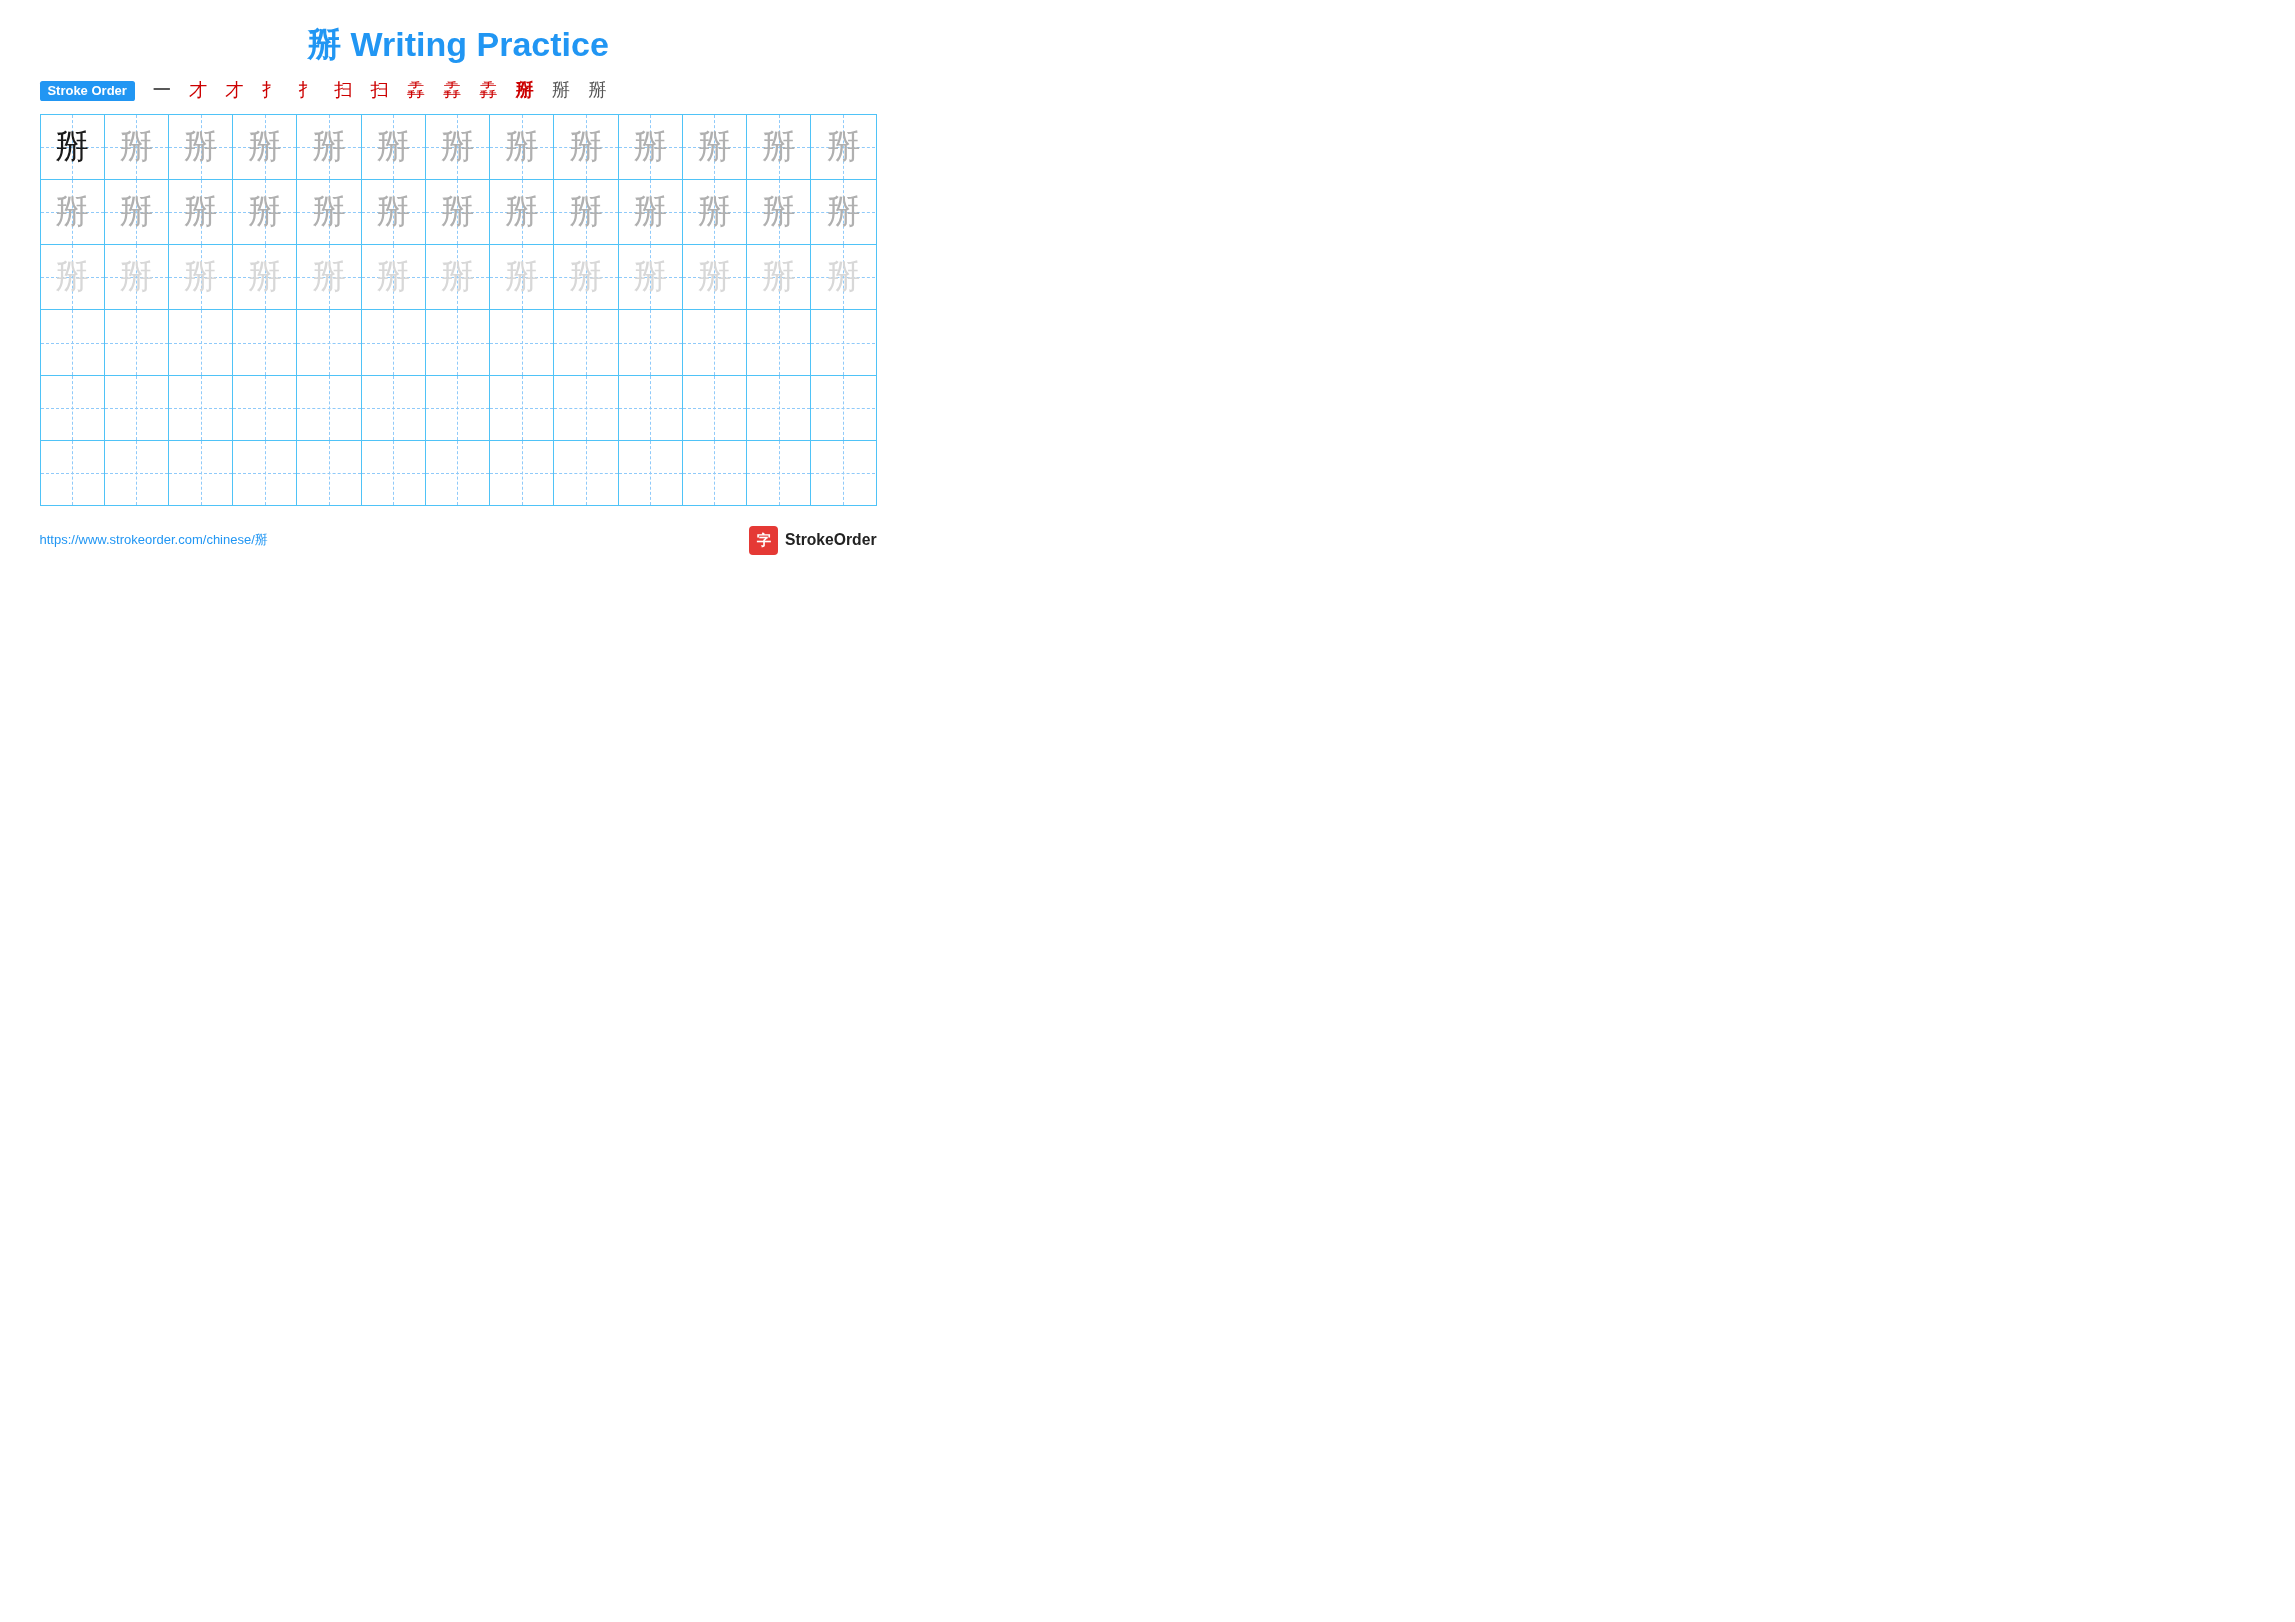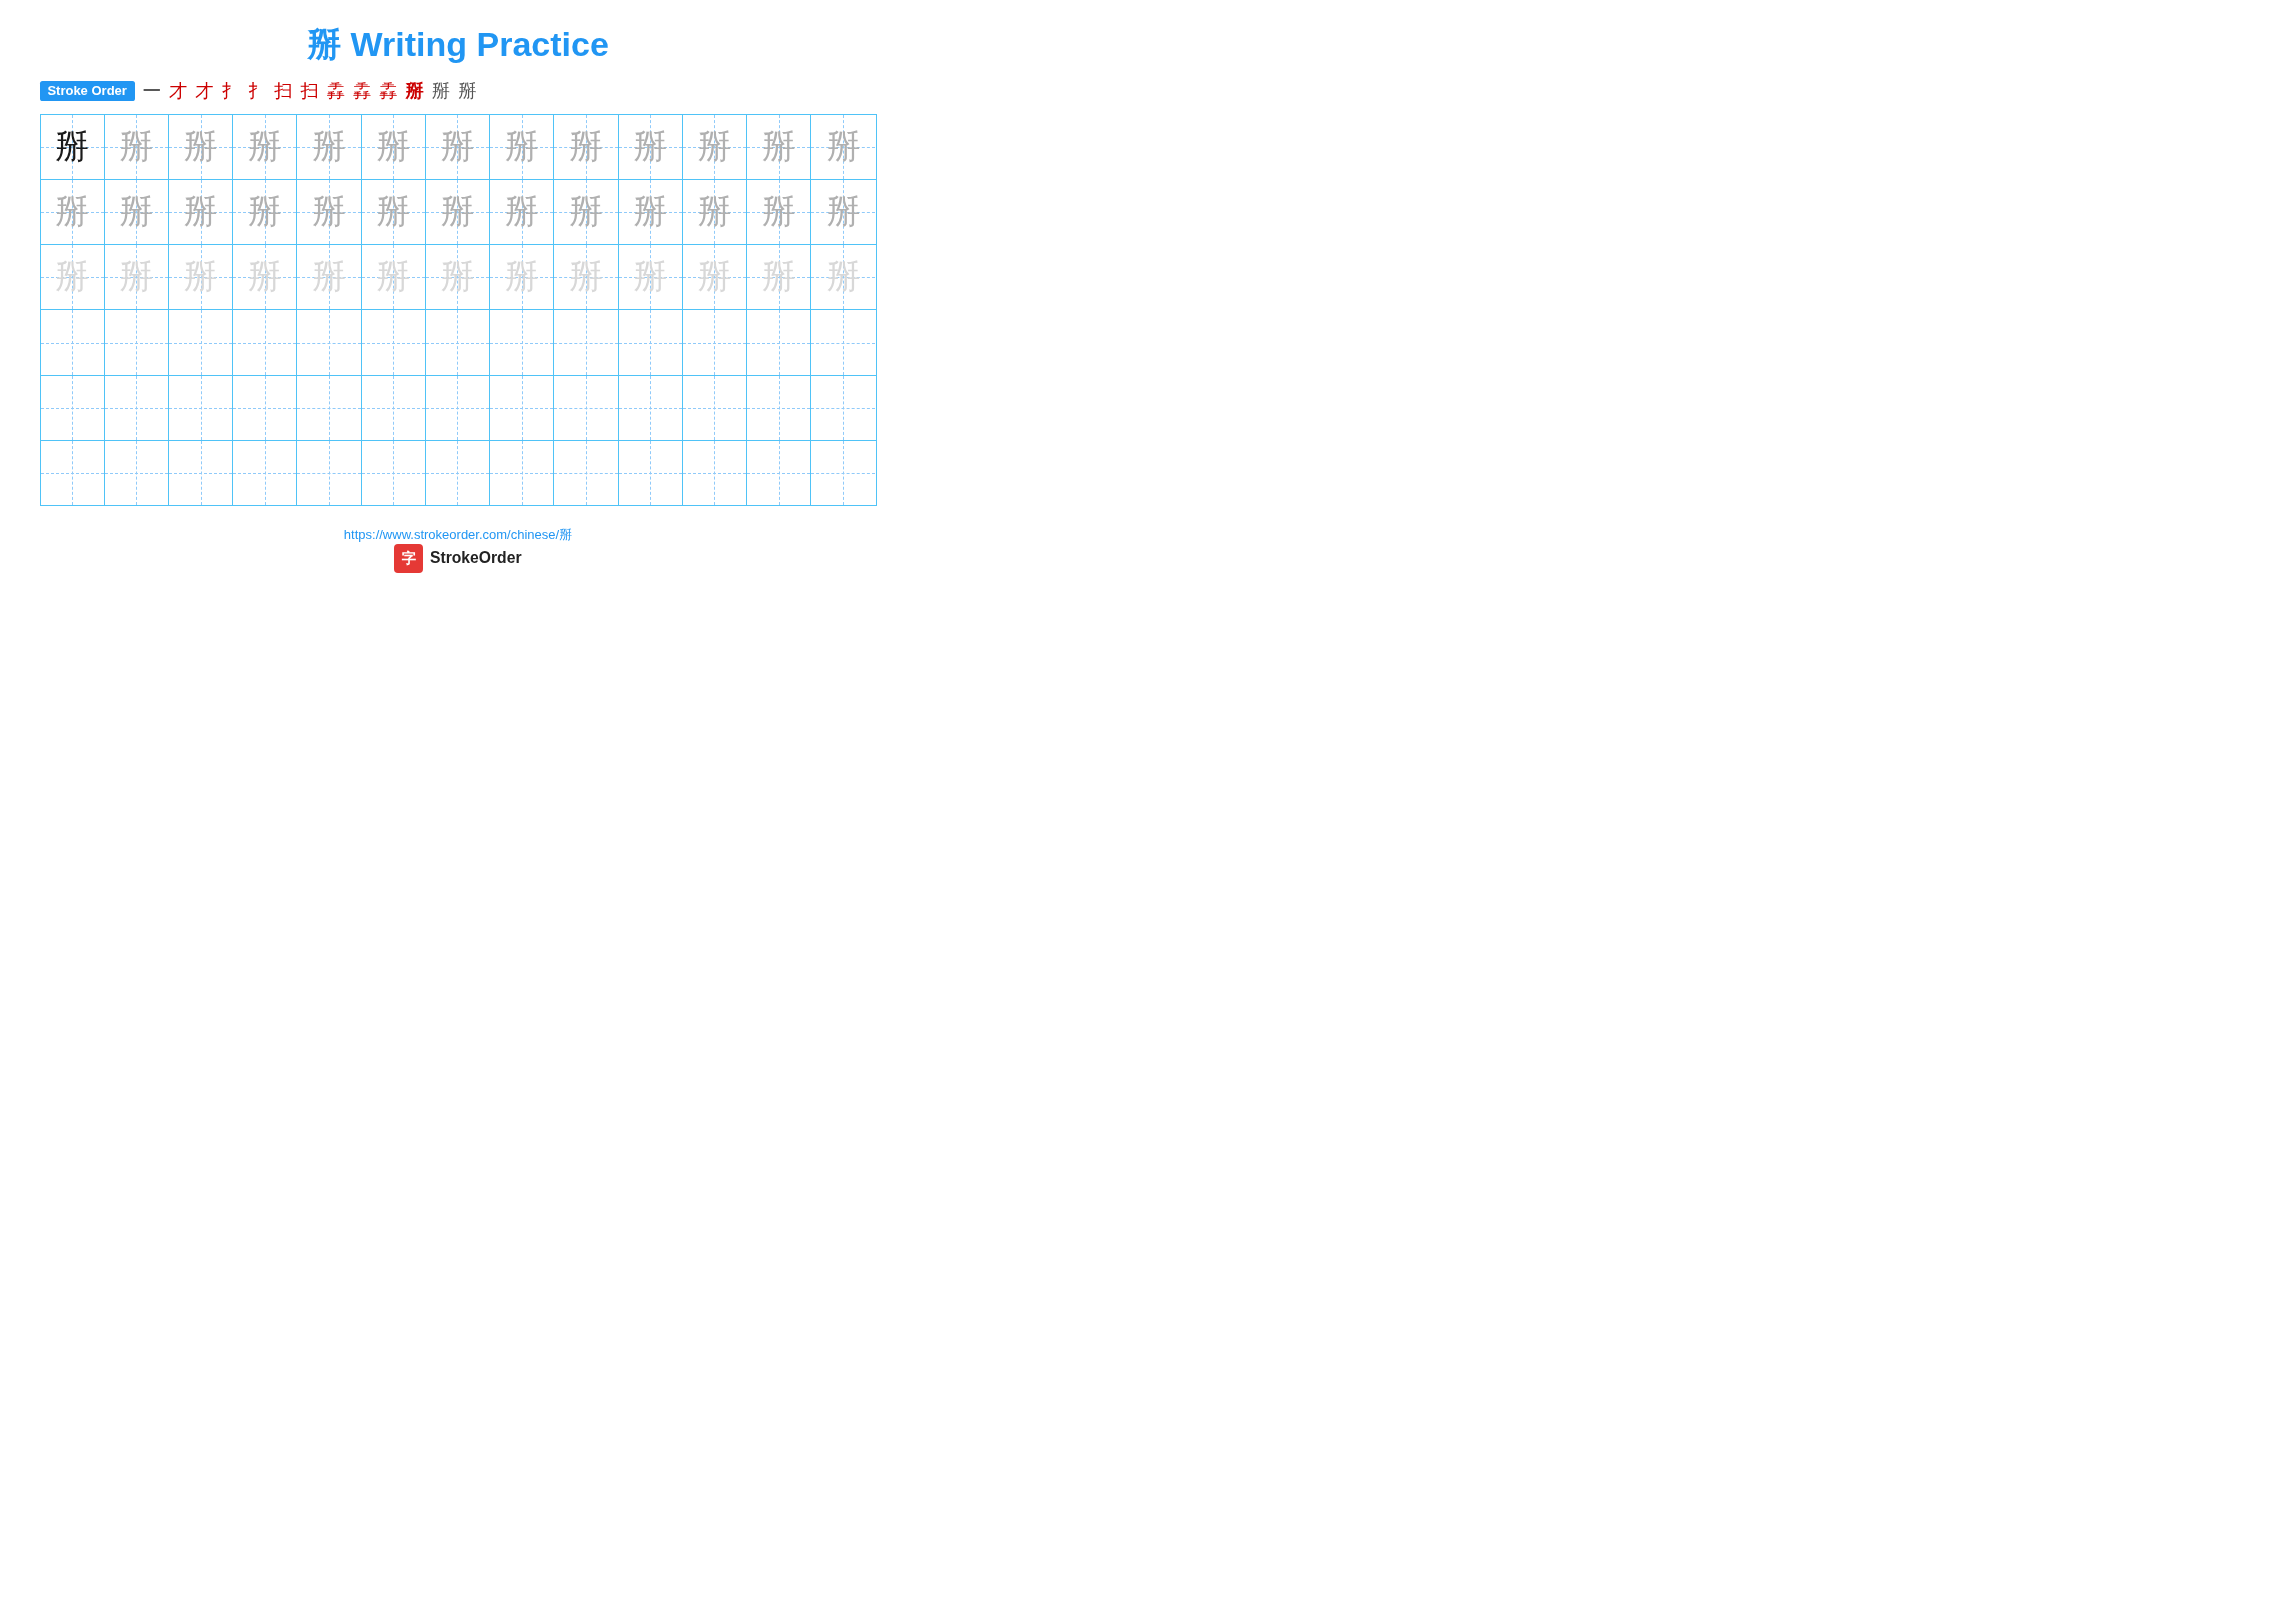--- a/index.html
+++ b/index.html
@@ -17,22 +17,22 @@
       font-size: 34px;
       font-weight: bold;
       color: #2196F3;
       margin-bottom: 13px;
       margin-top: 2px;
     }
 
     
     .stroke-order-row {
       display: flex;
-      align-items: flex-end;
-      gap: 8px;
+      align-items: flex-start;
+      gap: 18px;
       margin-bottom: 13px;
       padding-left: 6.5px;
       flex-wrap: wrap;
     }
     .stroke-order-badge {
       background: #2196F3;
       color: white;
       padding: 2.6px 7.9px;
       border-radius: 2.6px;
       font-size: 13px;
@@ -121,21 +121,20 @@
       color: #d8d8d8;
     }
 
     
     .footer {
       display: flex;
       justify-content: space-between;
       align-items: center;
       margin-top: 19.6px;
       padding: 0 6.5px;
-      flex-direction: column;
     }
     .footer-url {
       color: #2196F3;
       font-size: 13px;
       text-decoration: none;
     }
     .footer-logo {
       display: flex;
       align-items: center;
       gap: 6.5px;

